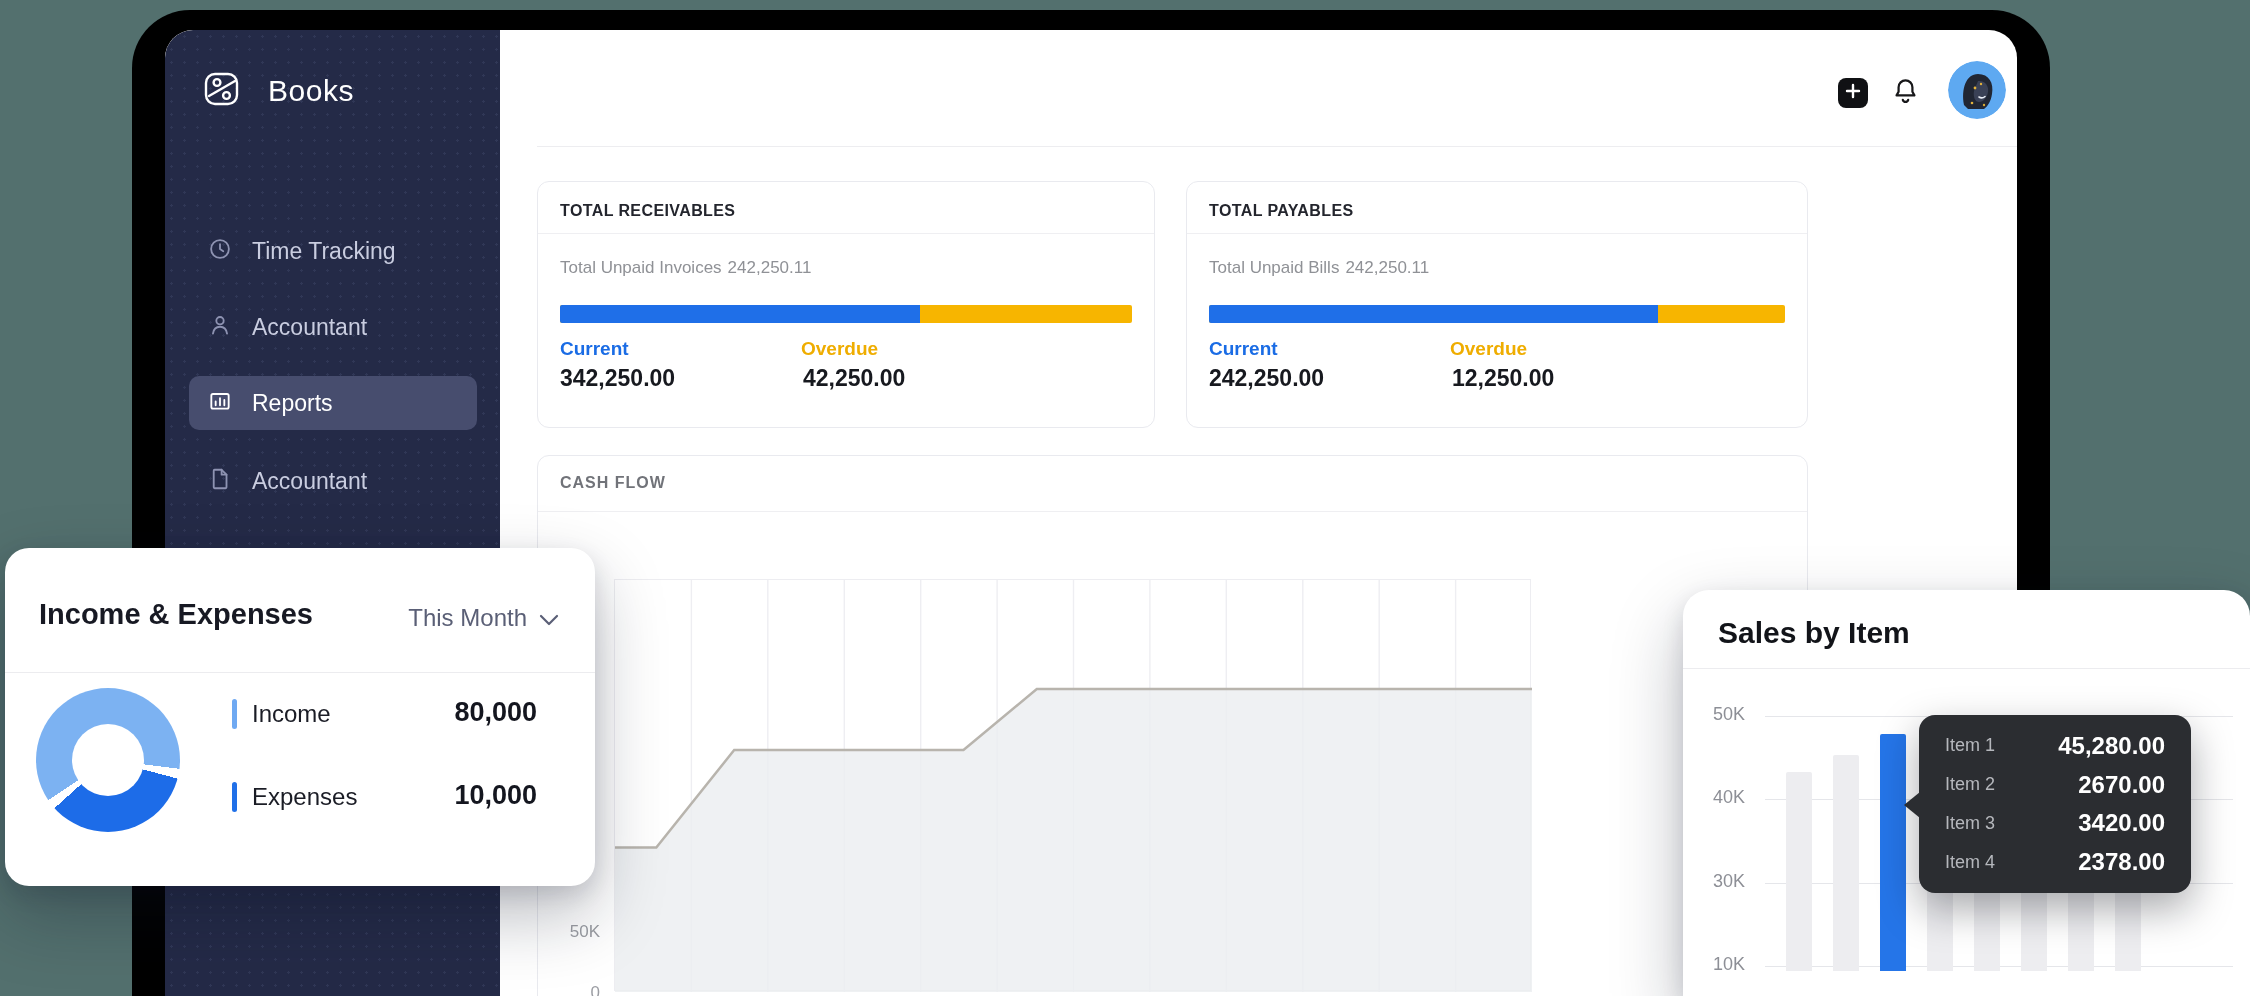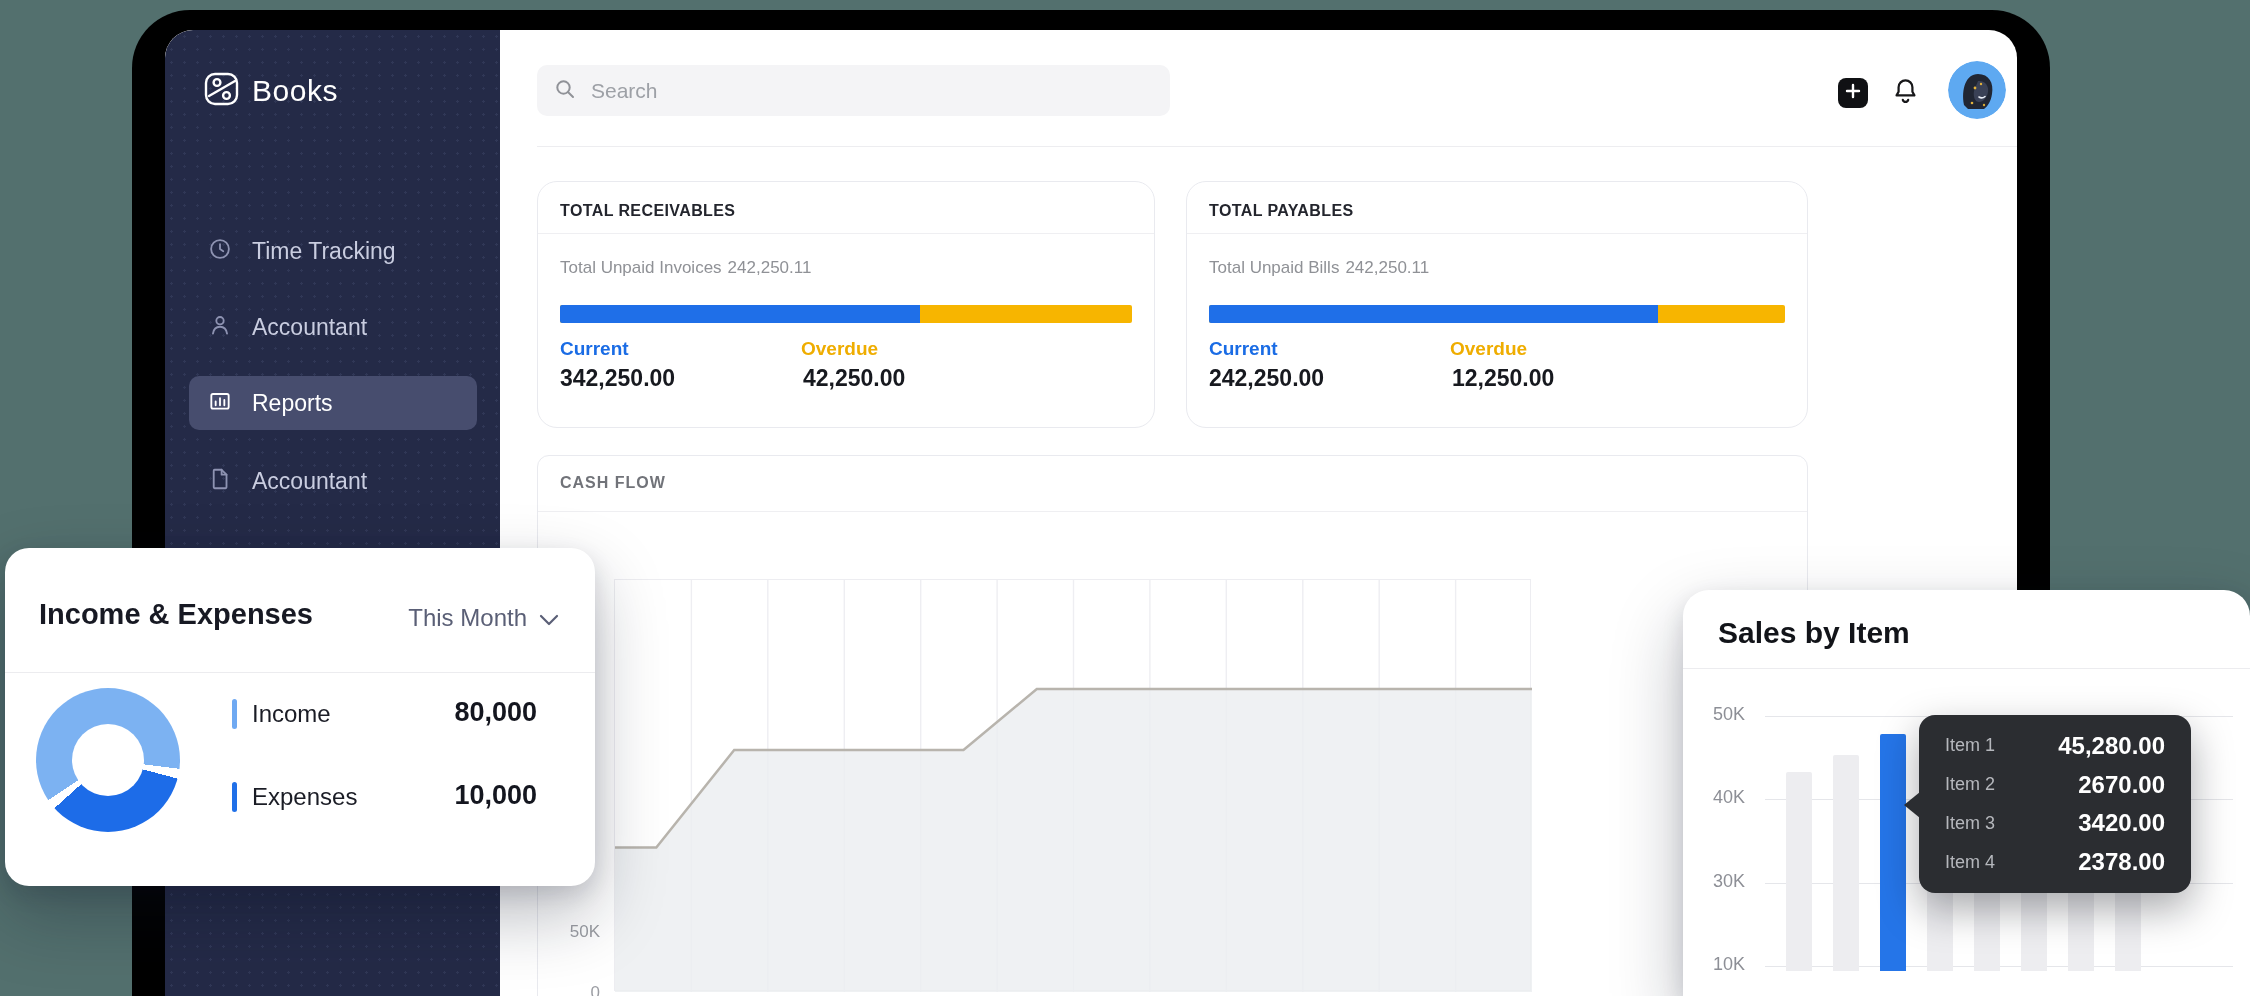--- a/index.html
+++ b/index.html
@@ -6,40 +6,40 @@
   *{box-sizing:border-box;font-family:"Liberation Sans","DejaVu Sans",sans-serif;}
   .stage{position:relative;width:2250px;height:996px;overflow:hidden;background:#53706e;}
 
   
   .tablet{position:absolute;left:132px;top:10px;width:1918px;height:986px;background:#000;border-radius:58px 58px 0 0;}
   .app{position:absolute;left:165px;top:30px;width:1852px;height:966px;background:#fff;border-radius:28px 28px 0 0;overflow:hidden;}
 
   
   .sidebar{position:absolute;left:0;top:0;width:335px;height:100%;background:#242a47;border-radius:28px 0 0 0;
     background-image:radial-gradient(rgba(160,170,220,.10) 1.1px,transparent 1.3px);background-size:13px 13px;}
-  .logo{position:absolute;left:35px;top:37px;display:flex;align-items:center;gap:8px;}
+  .logo{position:absolute;left:35px;top:37px;display:flex;align-items:center;gap:24px;}
   .logo-text{color:#fff;font-size:30px;font-weight:500;letter-spacing:.5px;}
   .nav-item{position:absolute;left:24px;width:288px;height:54px;border-radius:10px;display:flex;align-items:center;gap:19px;padding-left:18px;color:#8e93b2;cursor:pointer;}
   .nav-item .nav-label{color:#c9cde0;font-size:23px;}
   .nav-item.active{background:#474d6e;color:#fff;}
   .nav-item.active .nav-label{color:#fff;font-weight:500;}
   .nav-item svg{flex:0 0 auto;}
 
   
   .main{position:absolute;left:335px;top:0;right:0;bottom:0;}
   .search{position:absolute;left:37px;top:35px;width:633px;height:51px;background:#f4f4f6;border-radius:10px;display:flex;align-items:center;padding:0 16px;gap:12px;}
   .search input{border:none;outline:none;background:transparent;font-size:21px;color:#1c1e26;width:100%;}
   .search input::placeholder{color:#9da0a6;}
   .add-btn{position:absolute;left:1338px;top:48px;width:30px;height:30px;background:#101114;border-radius:8px;color:#fff;display:flex;align-items:center;justify-content:center;cursor:pointer;}
   .bell-btn{position:absolute;left:1390px;top:47px;width:30px;height:32px;display:flex;align-items:center;justify-content:center;cursor:pointer;}
   .avatar{position:absolute;left:1448px;top:31px;width:58px;height:58px;border-radius:50%;overflow:hidden;cursor:pointer;}
   .topbar-divider{position:absolute;left:37px;right:0;top:116px;height:1px;background:#ededf0;}
 
   
-  .sum-card{position:absolute;top:151px;height:247px;background:#fff;border:1px solid #e9eaef;border-radius:20px;}
+  .sum-card{position:absolute;top:151px;height:247px;background:#fff;border:1px solid #e9eaef;border-radius:12px;}
   .sum-card.receivables{left:37px;width:618px;}
   .sum-card.payables{left:686px;width:622px;}
   .sum-title{position:absolute;left:22px;top:20px;font-size:16px;font-weight:700;color:#23252d;letter-spacing:.4px;}
   .sum-divider{position:absolute;left:0;right:0;top:51px;height:1px;background:#efeff2;}
   .sum-sub{position:absolute;left:22px;top:76px;font-size:17px;color:#8f9196;}
   .sum-sub b{font-weight:400;color:#8f9196;margin-left:6px;}
   .pbar{position:absolute;left:22px;right:22px;top:123px;height:18px;border-radius:2px;overflow:hidden;background:#f7b500;display:flex;}
   .pbar .fill{height:100%;background:#1f6fe8;}
   .col-label{position:absolute;top:156px;font-size:19px;font-weight:700;}
   .col-label.cur{left:22px;color:#1a6ce5;}
@@ -140,29 +140,20 @@
             <path d="M7 3.5h6.5L18 8v11.7a.8.8 0 0 1-.8.8H7a.8.8 0 0 1-.8-.8V4.3a.8.8 0 0 1 .8-.8z"></path>
             <path d="M13.5 3.5V8H18"></path>
           </svg>
         </span>
         <span class="nav-label">Accountant</span>
       </div>
     </div>
 
     <div class="main">
 
-      <div class="search">
-        <span>
-          <svg width="24" height="24" viewBox="0 0 24 24" fill="none" stroke="#909298" stroke-width="2" stroke-linecap="round">
-            <circle cx="10.5" cy="10.5" r="6.2"></circle>
-              <line x1="15.2" y1="15.2" x2="20" y2="20"></line>
-          </svg>
-        </span>
-        <input type="text" placeholder="Search" style="">
-      </div>
 
       <div class="add-btn">
         <span>
           <svg width="18" height="18" viewBox="0 0 18 18" stroke="#fff" stroke-width="2.4" stroke-linecap="round">
               <path d="M9 3v12M3 9h12"></path>
             </svg>
         </span>
       </div>
       <div class="bell-btn">
         <span>

